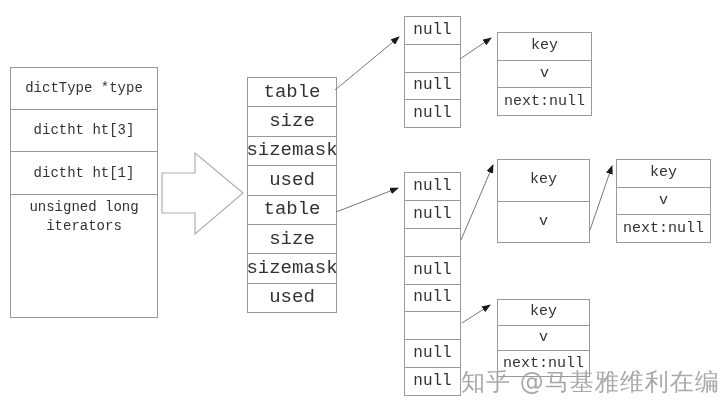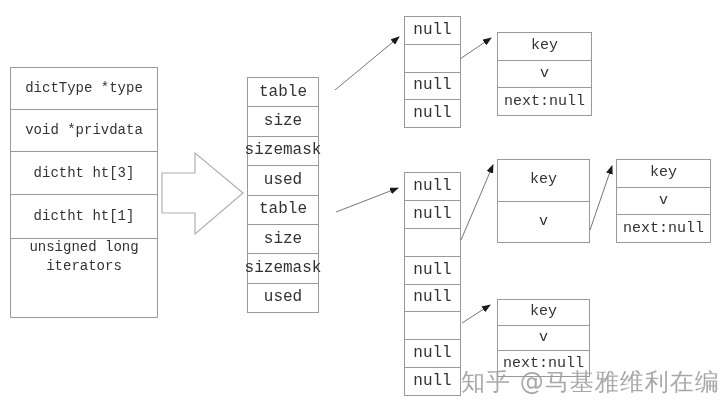--- a/index.html
+++ b/index.html
@@ -18,42 +18,41 @@
   .cell + .cell{border-top:1px solid #999999;}
   .fixed .cell{flex:none;}
   
   #dict{left:10px;top:67px;width:148px;height:251px;font-size:14px;}
   #dict .cell:nth-child(1){height:41px;}
   #dict .cell:nth-child(2){height:42px;}
   #dict .cell:nth-child(3){height:43px;}
   #dict .cell:nth-child(4){height:44px;}
   #dict .cell:nth-child(5){height:36px;}
   #dict .cell:nth-child(6){height:55px;padding:0 8px;}
-  #dictht{left:247px;top:77px;width:72px;height:236px;font-size:16px;}
+  #dictht{left:247px;top:77px;width:90px;height:236px;font-size:19px;}
   #bucket1{left:404px;top:16px;width:57px;height:112px;font-size:16px;}
   #bucket2{left:404px;top:172px;width:57px;height:224px;font-size:16px;}
   #node1{left:497px;top:32px;width:95px;height:84px;font-size:15px;}
   #node2{left:497px;top:159px;width:93px;height:84px;font-size:15px;}
   #node3{left:616px;top:159px;width:95px;height:84px;font-size:15px;}
   #node4{left:497px;top:299px;width:93px;height:78px;font-size:15px;}
   #arrows{position:absolute;left:0;top:0;width:720px;height:409px;pointer-events:none;}
   #watermark{
     position:absolute;left:461px;top:366px;font-size:24px;letter-spacing:1px;
     color:rgba(158,158,158,0.9);font-family:"DejaVu Sans","Liberation Sans",sans-serif;
     white-space:nowrap;
   }
 </style>
 </head>
 <body>
 
 <div id="canvas">
 
   <div class="box fixed" id="dict">
     <div class="cell">dictType *type</div>
-    <div class="cell">void *privdata</div>
     <div class="cell">dictht ht[3]</div>
     <div class="cell">dictht ht[1]</div>
     <div class="cell">unsigned long iterators</div>
   </div>
 
   <div class="box" id="dictht">
     <div class="cell">table</div>
     <div class="cell">size</div>
     <div class="cell">sizemask</div>
     <div class="cell">used</div>

